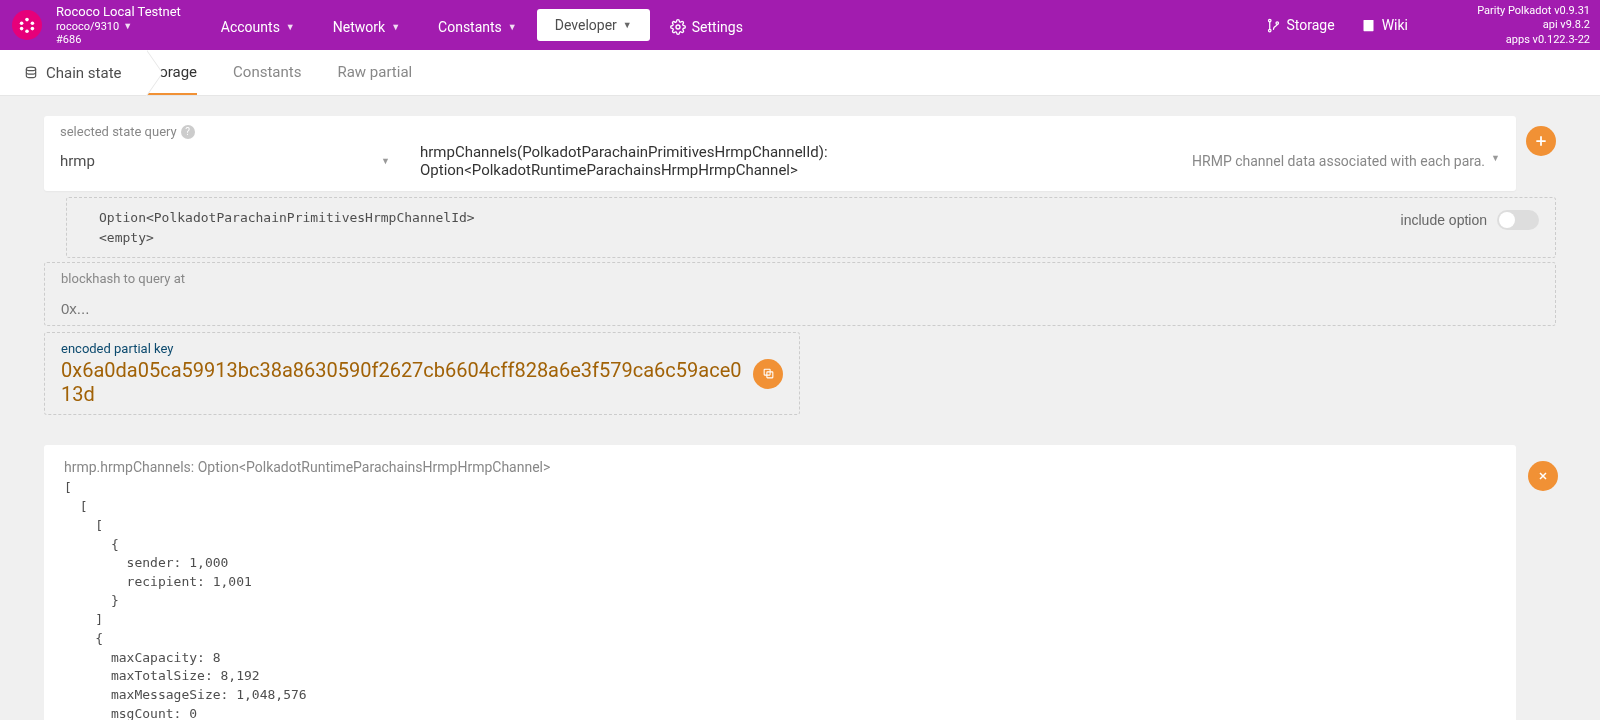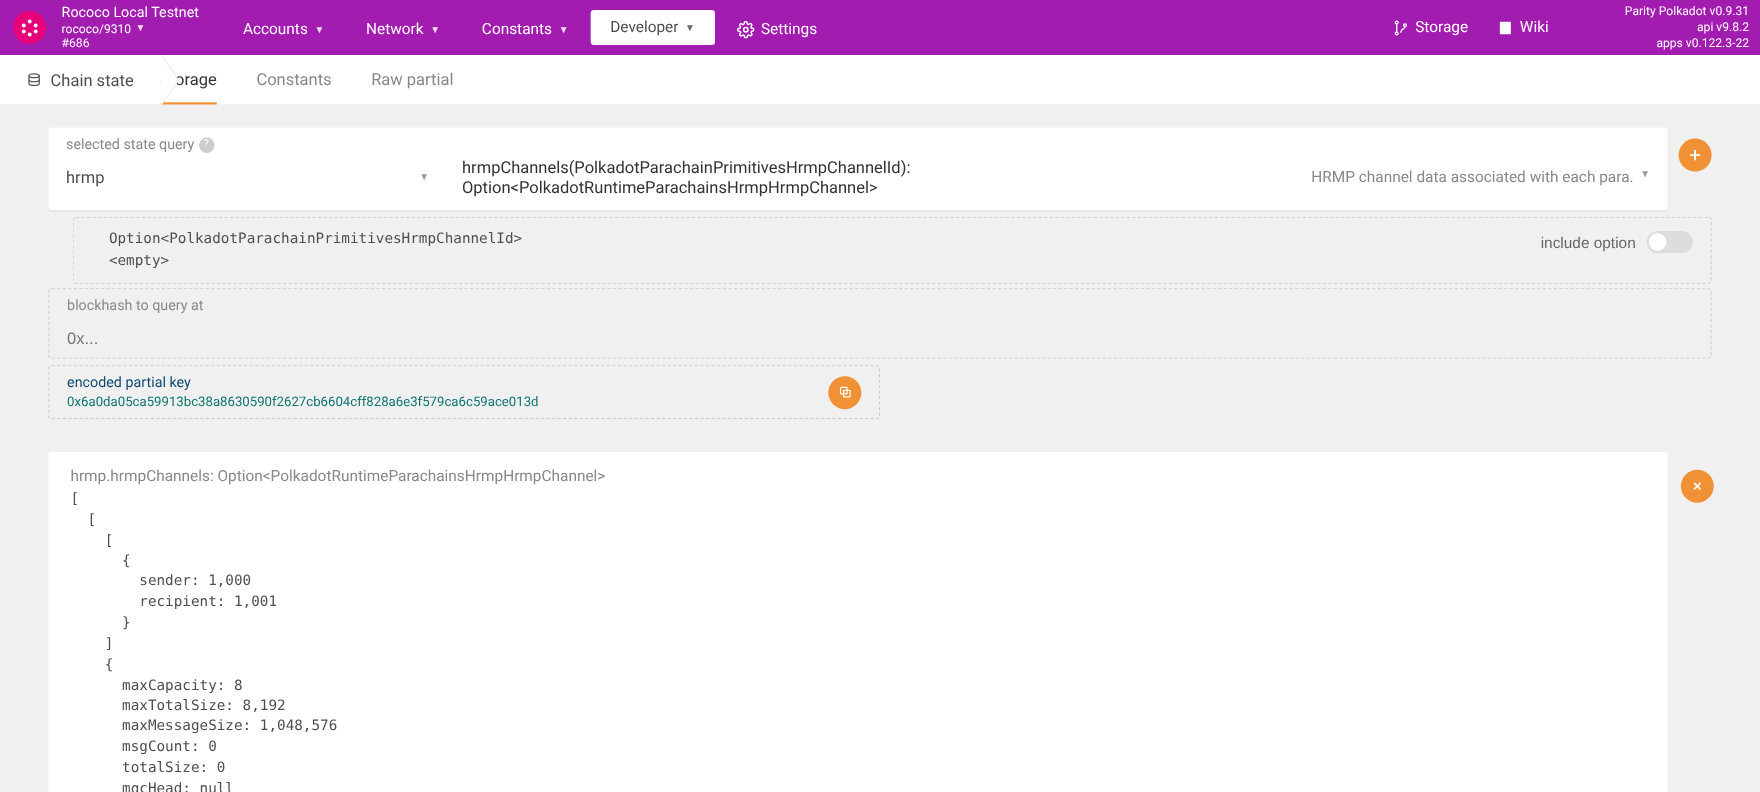--- a/index.html
+++ b/index.html
@@ -48,21 +48,21 @@
   .toggle { width:42px; height:20px; background:#ddd; border-radius:10px; position:relative; cursor:pointer; }
   .toggle::after { content:""; position:absolute; width:16px; height:16px; background:#fff; border-radius:50%; top:2px; left:2px; }
   
   .hash-box { border:1px dashed #ccc; border-radius:3px; padding:8px 16px; margin-bottom:6px; }
   .hash-label { color:#888; font-size:13px; margin-bottom:14px; }
   .hash-input { border:none; background:none; font-size:15px; color:#000000; width:100%; outline:none; }
   
   .key-box { border:1px dashed #ccc; border-radius:3px; padding:8px 16px; display:flex; align-items:center; margin-bottom:30px; width:50%; }
   .key-box .kv { flex:1; }
   .key-label { color:#0c4a6e; font-size:13px; margin-bottom:2px; }
-  .key-val { font-size:12px; color:#0f766e; word-break:break-all; }
+  .key-val { font-size:20px; color:#a16207; word-break:break-all; }
   .copy-btn { width:30px; height:30px; border-radius:50%; background:#f19135; display:flex; align-items:center; justify-content:center; color:#fff; cursor:pointer; margin-left:10px; flex-shrink:0; }
   
   .result-card { background:#fff; border-radius:3px; padding:14px 20px 18px; position:relative; }
   .result-title { color:#888; font-size:14px; margin-bottom:4px; }
   .result-pre { font-family:"SFMono-Regular",Consolas,monospace; font-size:13px; line-height:1.45; white-space:pre; }
   .close-btn { position:absolute; right:-42px; top:16px; width:30px; height:30px; border-radius:50%; background:#f19135; display:flex; align-items:center; justify-content:center; color:#fff; cursor:pointer; }
   
   svg { display:block; }
 </style>
 </head>

